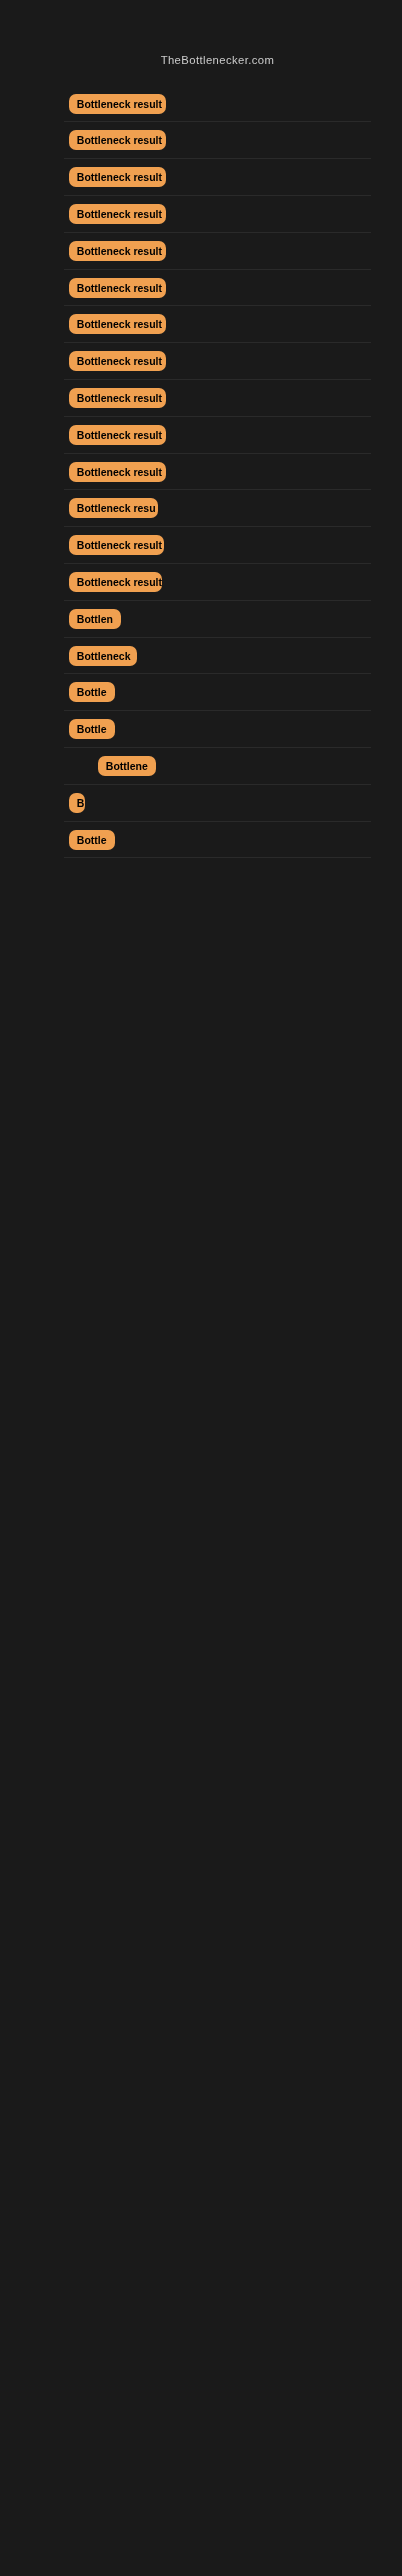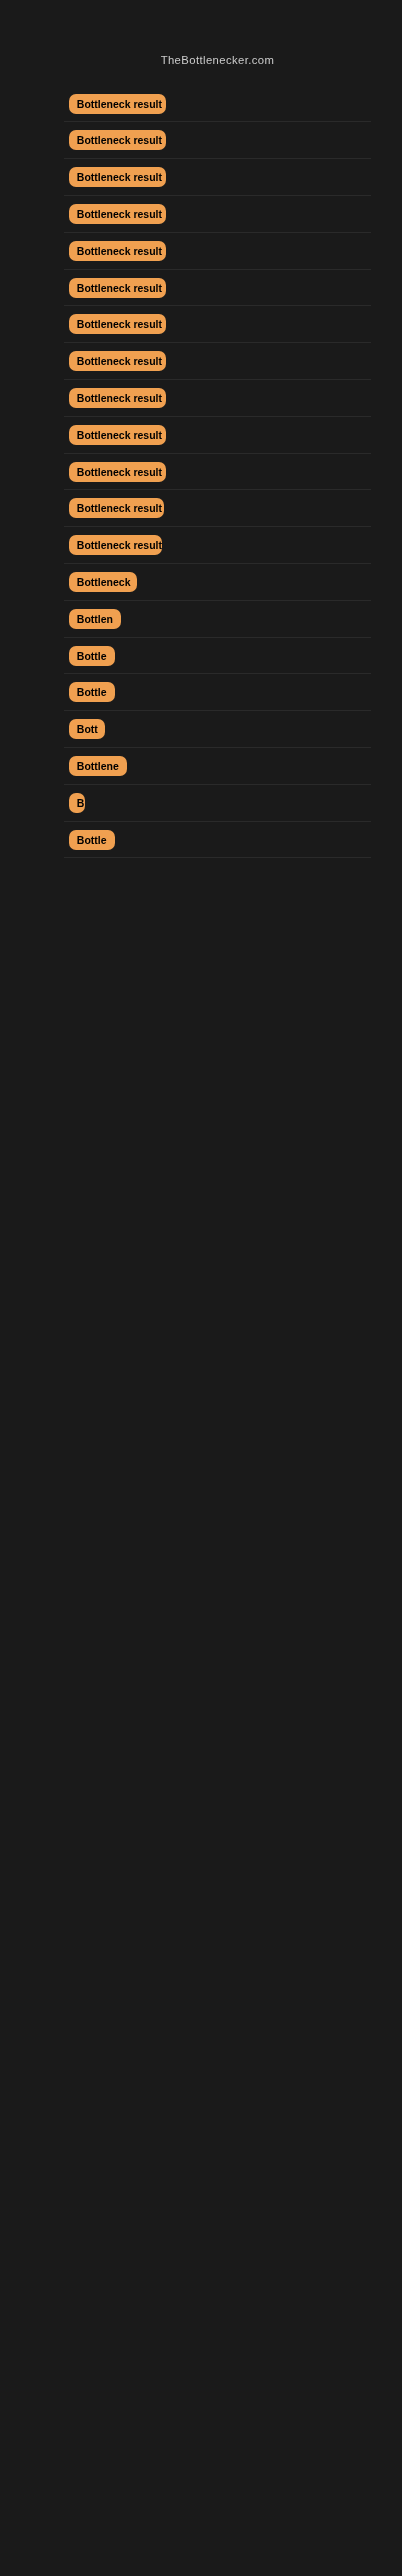--- a/index.html
+++ b/index.html
@@ -48,25 +48,25 @@
       <div class="result-row"><div class="bottleneck-badge" style="max-width: 97px;">Bottleneck result</div></div>
       <div class="result-row"><div class="bottleneck-badge" style="max-width: 97px;">Bottleneck result</div></div>
       <div class="result-row"><div class="bottleneck-badge" style="max-width: 97px;">Bottleneck result</div></div>
       <div class="result-row"><div class="bottleneck-badge" style="max-width: 97px;">Bottleneck result</div></div>
       <div class="result-row"><div class="bottleneck-badge" style="max-width: 97px;">Bottleneck result</div></div>
       <div class="result-row"><div class="bottleneck-badge" style="max-width: 97px;">Bottleneck result</div></div>
       <div class="result-row"><div class="bottleneck-badge" style="max-width: 97px;">Bottleneck result</div></div>
       <div class="result-row"><div class="bottleneck-badge" style="max-width: 97px;">Bottleneck result</div></div>
       <div class="result-row"><div class="bottleneck-badge" style="max-width: 97px;">Bottleneck result</div></div>
       <div class="result-row"><div class="bottleneck-badge" style="max-width: 97px;">Bottleneck result</div></div>
+      <div class="result-row"><div class="bottleneck-badge" style="max-width: 89px;">Bottleneck resu</div></div>
       <div class="result-row"><div class="bottleneck-badge" style="max-width: 95px;">Bottleneck result</div></div>
       <div class="result-row"><div class="bottleneck-badge" style="max-width: 93px;">Bottleneck result</div></div>
+      <div class="result-row"><div class="bottleneck-badge" style="max-width: 56px;">Bottlen</div></div>
       <div class="result-row"><div class="bottleneck-badge" style="max-width: 68px;">Bottleneck</div></div>
-      <div class="result-row"><div class="bottleneck-badge" style="max-width: 56px;">Bottlen</div></div>
       <div class="result-row"><div class="bottleneck-badge" style="max-width: 48px;">Bottle</div></div>
       <div class="result-row"><div class="bottleneck-badge" style="max-width: 48px;">Bottle</div></div>
-      <div class="result-row"><div class="bottleneck-badge" style="max-width: 36px;">Bott</div></div>
-      <div class="result-row"><div class="bottleneck-badge" style="max-width: 58px;">Bottlene</div></div>
+      <div class="result-row"><div class="bottleneck-badge" style="max-width: 58px; margin-left: 29px;">Bottlene</div></div>
       <div class="result-row"><div class="bottleneck-badge" style="max-width: 16px;">B</div></div>
       <div class="result-row"><div class="bottleneck-badge" style="max-width: 50px;">Bottle</div></div>
     </div>
 </div>
 
 
 </body></html>

